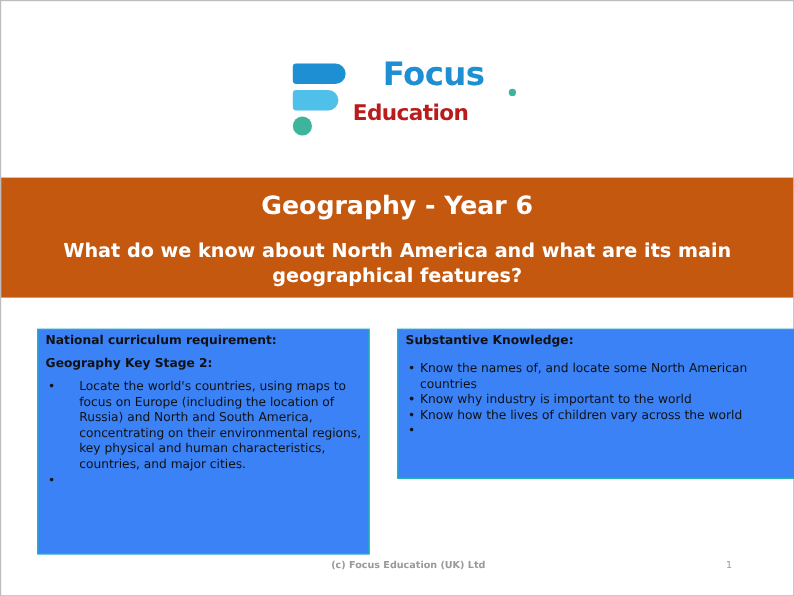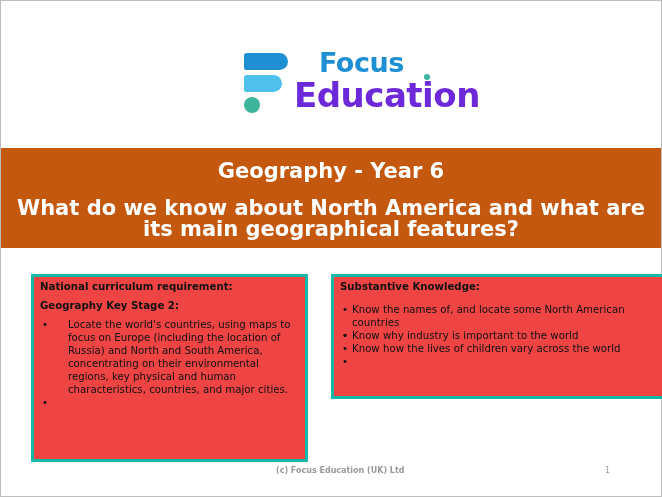--- a/index.html
+++ b/index.html
@@ -7,28 +7,28 @@
     width:662px; height:497px; background:#ffffff; position:relative; overflow:hidden;
     font-family:"DejaVu Sans", sans-serif;
   }
   .frame { position:absolute; left:0; top:0; width:660px; height:495px; border:1px solid #bdbdbd; box-sizing:content-box; }
   .logo { position:absolute; left:244px; top:53px; width:210px; height:62px; }
   .logo-mark { position:absolute; left:0; top:0; width:44px; height:60px; }
   .bar1 { position:absolute; left:0; top:0; width:44px; height:17px; background:#1e8fd3; border-radius:3px 9px 9px 3px; }
   .bar2 { position:absolute; left:0; top:22px; width:38px; height:17px; background:#4ec0ea; border-radius:3px 9px 9px 3px; }
   .dot  { position:absolute; left:0; top:44px; width:16px; height:16px; background:#3db59c; border-radius:50%; }
   .logo-word1 { position:absolute; left:50px; top:-6px; font-size:27px; font-weight:bold; color:#1e8fd3; letter-spacing:-0.5px; line-height:32px;margin-left:25px; }
-  .logo-word2 { position:absolute; left:50px; top:26px; font-size:34px; font-weight:bold; color:#6d28d9; letter-spacing:-0.5px; line-height:32px;text-align:center; }
+  .logo-word2 { position:absolute; left:50px; top:26px; font-size:18px; font-weight:bold; color:#b91c1c; letter-spacing:-0.5px; line-height:32px;text-align:center; }
   .logo-dot { position:absolute; left:180px; top:21px; width:6px; height:6px; background:#3db59c; border-radius:50%; }
 
   .banner { position:absolute; left:1px; top:148px; width:660px; height:100px; background:#c4580e; color:#ffffff; text-align:center; }
   .banner-title { position:absolute; left:0; right:0; top:11px; font-size:21px; font-weight:bold; }
-  .banner-sub { position:absolute; left:8px; right:8px; top:50px; font-size:21px; font-weight:bold; line-height:21px; }
+  .banner-sub { position:absolute; left:8px; right:8px; top:50px; font-size:16px; font-weight:bold; line-height:21px; }
 
-  .box { position:absolute; border:3px solid #14b8a6; background:#ef4444; color:#111; box-sizing:border-box; font-size:10.2px; line-height:13px; }
+  .box { position:absolute; border:1px solid #14b8a6; background:#3b82f6; color:#111; box-sizing:border-box; font-size:10.2px; line-height:13px; }
   .box-left { left:31px; top:274px; width:277px; height:188px; padding:3px 6px; }
   .box-right { left:331px; top:274px; width:336px; height:125px; padding:3px 6px; }
   .box h4 { margin:0 0 6px 0; font-size:10.2px; font-weight:bold; }
   .box ul { margin:0; padding:0; list-style:none; }
   .box-left li { position:relative; padding-left:28px; margin-bottom:0; }
   .box-left li .bul { position:absolute; left:2px; top:0; }
   .box-right li { position:relative; padding-left:12px; }
   .box-right li .bul { position:absolute; left:2px; top:0; }
   .box-right h4 { margin-bottom:10px; }
 

